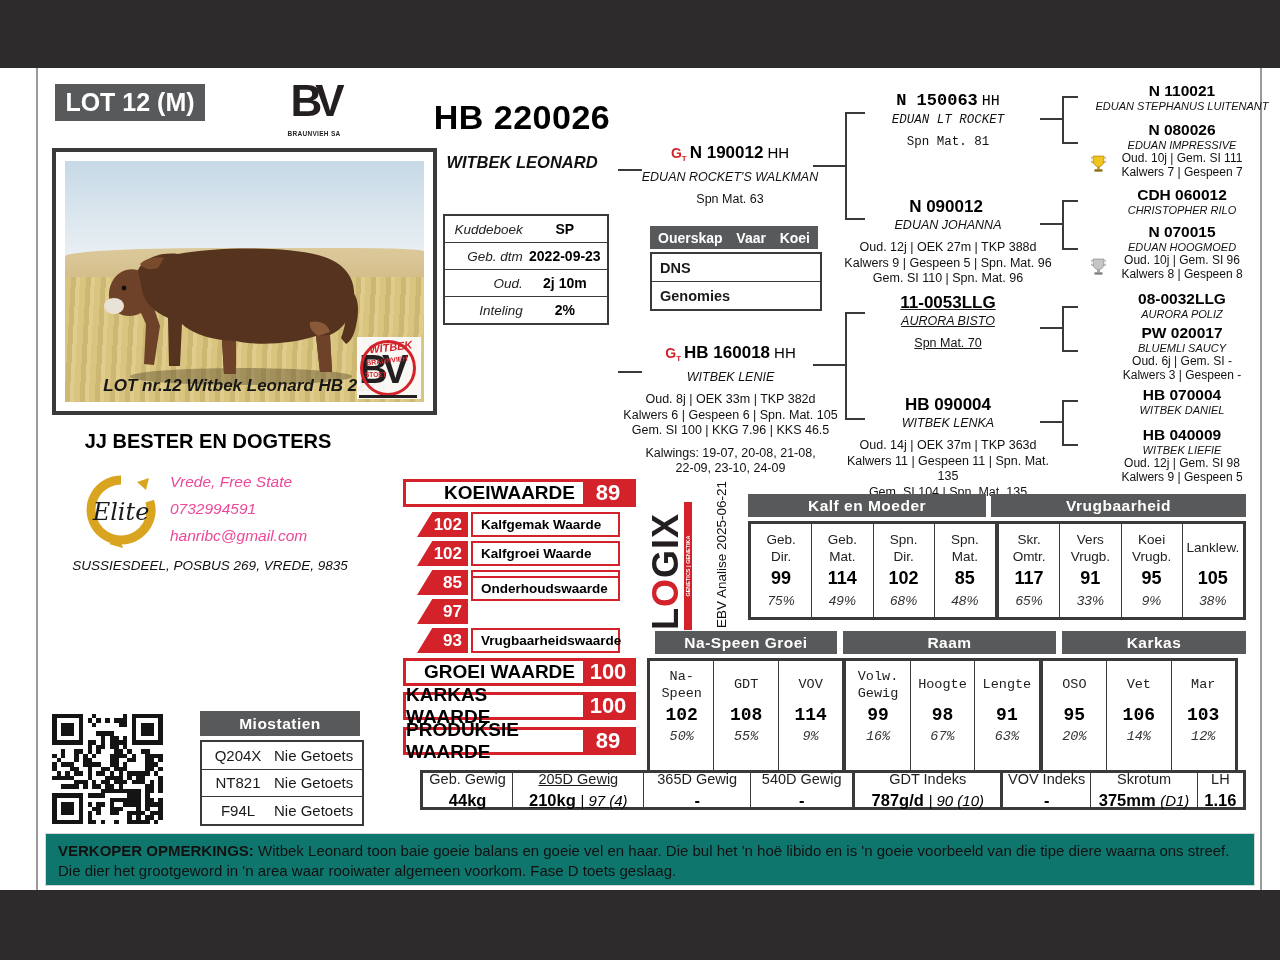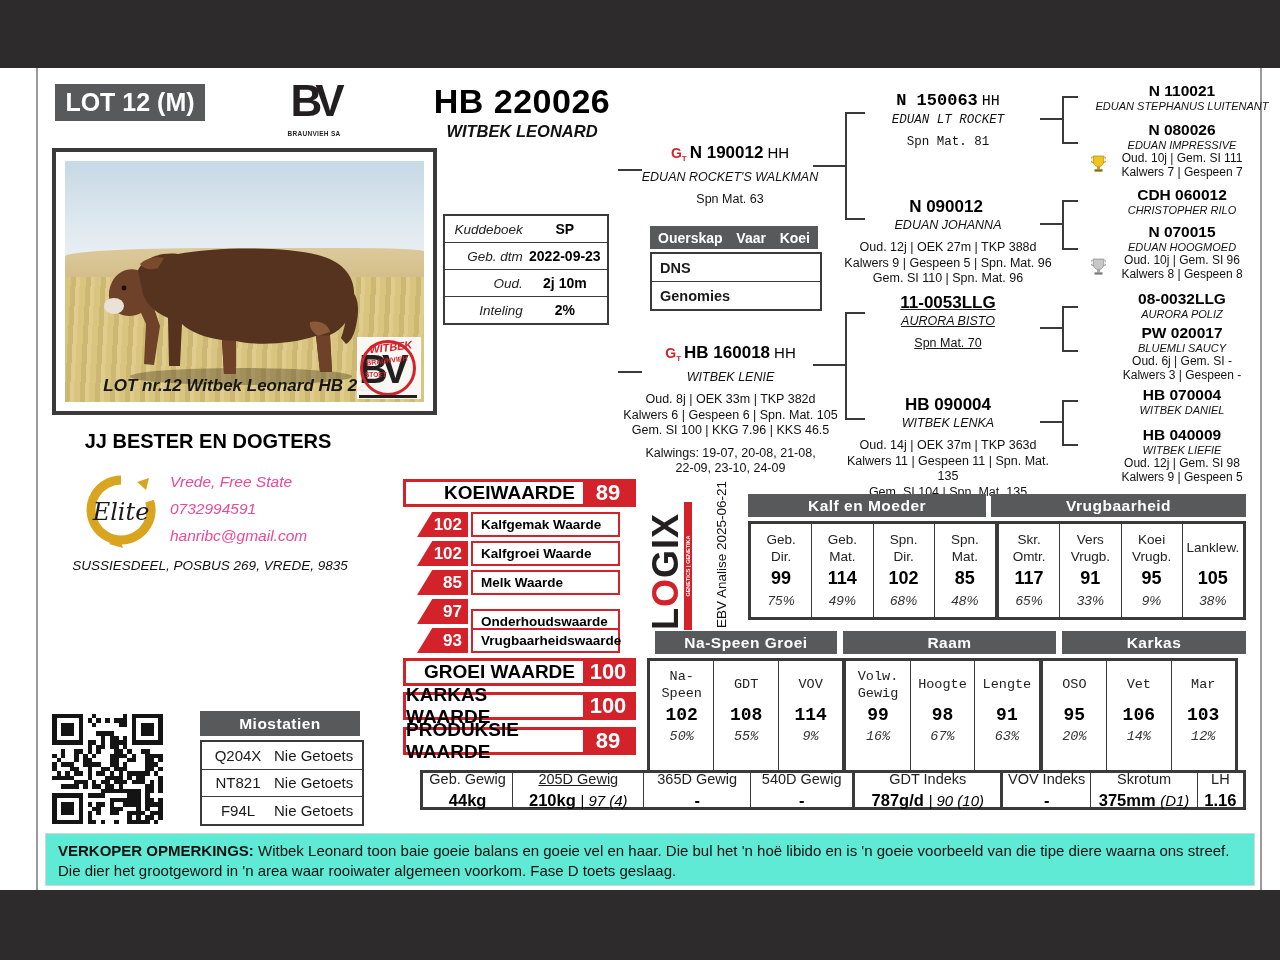--- a/index.html
+++ b/index.html
@@ -7,21 +7,21 @@
   .page{position:relative;width:1280px;height:960px;background:#ffffff;}
   .abs{position:absolute;}
   .band{position:absolute;left:0;width:1280px;background:#2d2b2c;}
   .edge{position:absolute;top:68px;height:822px;width:2px;background:#9a9a9a;}
   
   .lot-badge{left:55px;top:84px;width:150px;height:37px;background:#58595b;color:#fff;
     font-size:25px;font-weight:bold;display:flex;align-items:center;justify-content:center;}
   .brand{left:281px;top:78px;width:66px;text-align:center;}
   .brand-label{font-size:6.5px;font-weight:bold;letter-spacing:.3px;color:#231f20;margin-top:-2px;}
   .title{left:392px;top:82px;width:260px;text-align:center;}
-  .title h1{margin:0;font-size:34px;letter-spacing:.5px;color:#000;}
+  .title h1{margin:16px;font-size:34px;letter-spacing:.5px;color:#000;}
   .subtitle{font-size:16.5px;font-style:italic;font-weight:bold;color:#111;margin-top:1px;}
   
   .photo-frame{left:52px;top:148px;width:377px;height:259px;border:4px solid #3a3a3a;background:#fff;}
   .photo{position:absolute;left:9px;top:9px;right:9px;bottom:9px;overflow:hidden;background:#e8eef2;}
   .sky{position:absolute;left:0;top:0;width:100%;height:38%;background:linear-gradient(#c6d9e6,#e9eff3);}
   .hills{position:absolute;left:0;top:36%;width:100%;height:14%;background:linear-gradient(#dcc99b,#d3bd89);border-radius:40% 20% 0 0/25% 10% 0 0;}
   .grass{position:absolute;left:0;top:48%;width:100%;height:52%;
     background:repeating-linear-gradient(93deg,#d9c57f 0 6px,#cdb873 6px 11px,#e0cd8d 11px 15px);}
   .bull-shadow{position:absolute;left:18%;top:86%;width:62%;height:7%;background:rgba(60,45,25,.35);border-radius:50%;}
   .caption{position:absolute;left:0;bottom:6px;width:100%;text-align:center;font-size:17px;font-weight:bold;font-style:italic;color:#161616;}
@@ -95,21 +95,21 @@
   .w-head{font-size:14.5px;color:#222;}
   .w-val{font-size:16.5px;font-weight:bold;color:#000;margin-top:4px;}
   .w-val .extra{font-weight:normal;font-style:italic;font-size:15px;}
   
   .mio-table{left:200px;top:740px;width:160px;border:2.5px solid #3a3a3a;background:#fff;}
   .mio-row{display:flex;height:26.5px;align-items:center;border-bottom:1.5px solid #3a3a3a;font-size:15px;}
   .mio-row:last-child{border-bottom:none;}
   .mio-gene{width:45%;text-align:center;}
   .mio-res{width:55%;}
   
-  .remarks{left:45px;top:833px;width:1210px;height:53px;background:#5eead4;border:1px solid #d6d6d6;
+  .remarks{left:45px;top:833px;width:1210px;height:53px;background:#0f766e;border:1px solid #d6d6d6;
     box-sizing:border-box;padding:7px 12px;font-size:15px;line-height:20px;color:#111;}
   .remarks b{font-weight:bold;}
   .qr-wrap{left:50px;top:710px;width:115px;height:118px;background:#fff;}
 </style>
 </head>
 <body>
 
 <div class="page">
 
   <div class="band" style="top:0;height:68px;"></div>
@@ -339,21 +339,21 @@
     <div class="lbl">KOEIWAARDE</div>
     <div class="num">89</div>
   </div>
   <div class="sub-num" style="top:512px;">102</div>
   <div class="sub-lbl" style="top:512px;">Kalfgemak Waarde</div>
   <div class="sub-num" style="top:541px;">102</div>
   <div class="sub-lbl" style="top:541px;">Kalfgroei Waarde</div>
   <div class="sub-num" style="top:570px;">85</div>
   <div class="sub-lbl" style="top:570px;">Melk Waarde</div>
   <div class="sub-num" style="top:599px;">97</div>
-  <div class="sub-lbl" style="top:609px;">Onderhoudswaarde</div>
+  <div class="sub-lbl" style="top:576px;">Onderhoudswaarde</div>
   <div class="sub-num" style="top:628px;">93</div>
   <div class="sub-lbl" style="top:628px;">Vrugbaarheidswaarde</div>
   <div class="banner" style="top:658px;">
     <div class="lbl">GROEI WAARDE</div>
     <div class="num">100</div>
   </div>
   <div class="banner" style="top:692px;">
     <div class="lbl">KARKAS WAARDE</div>
     <div class="num">100</div>
   </div>

